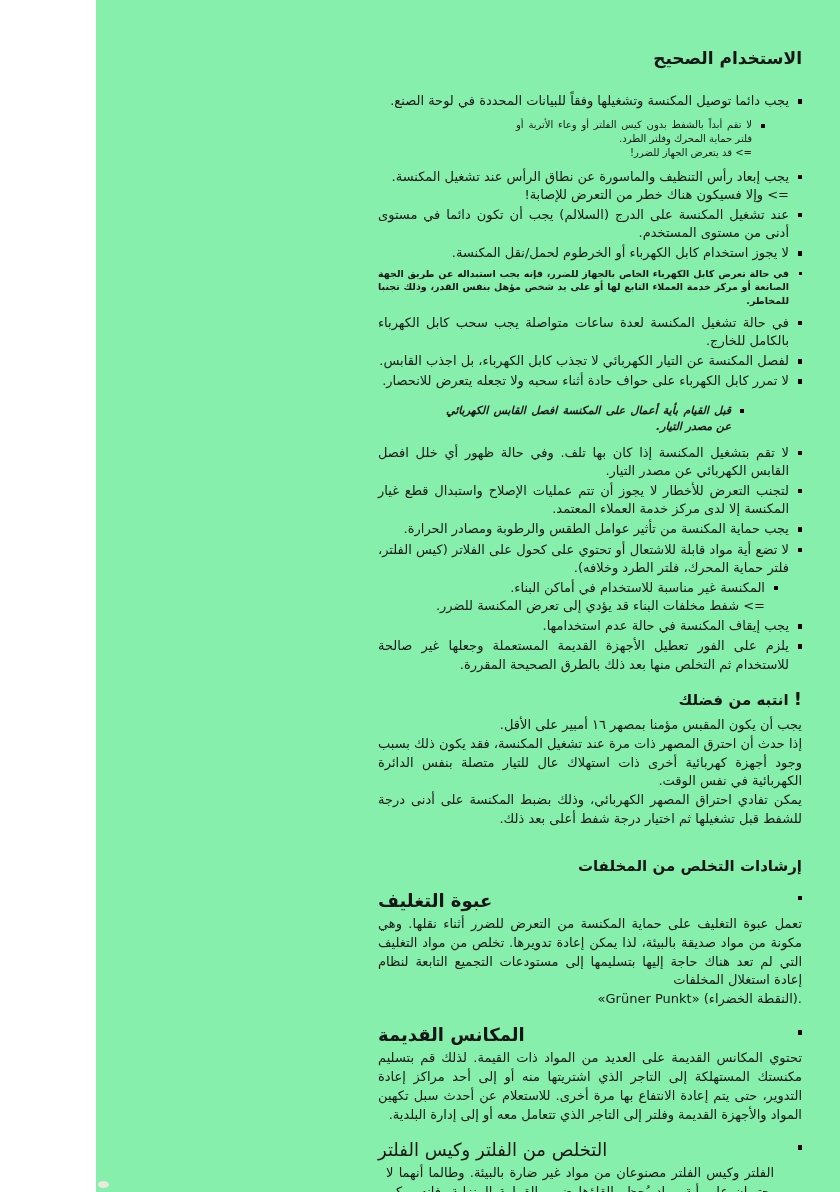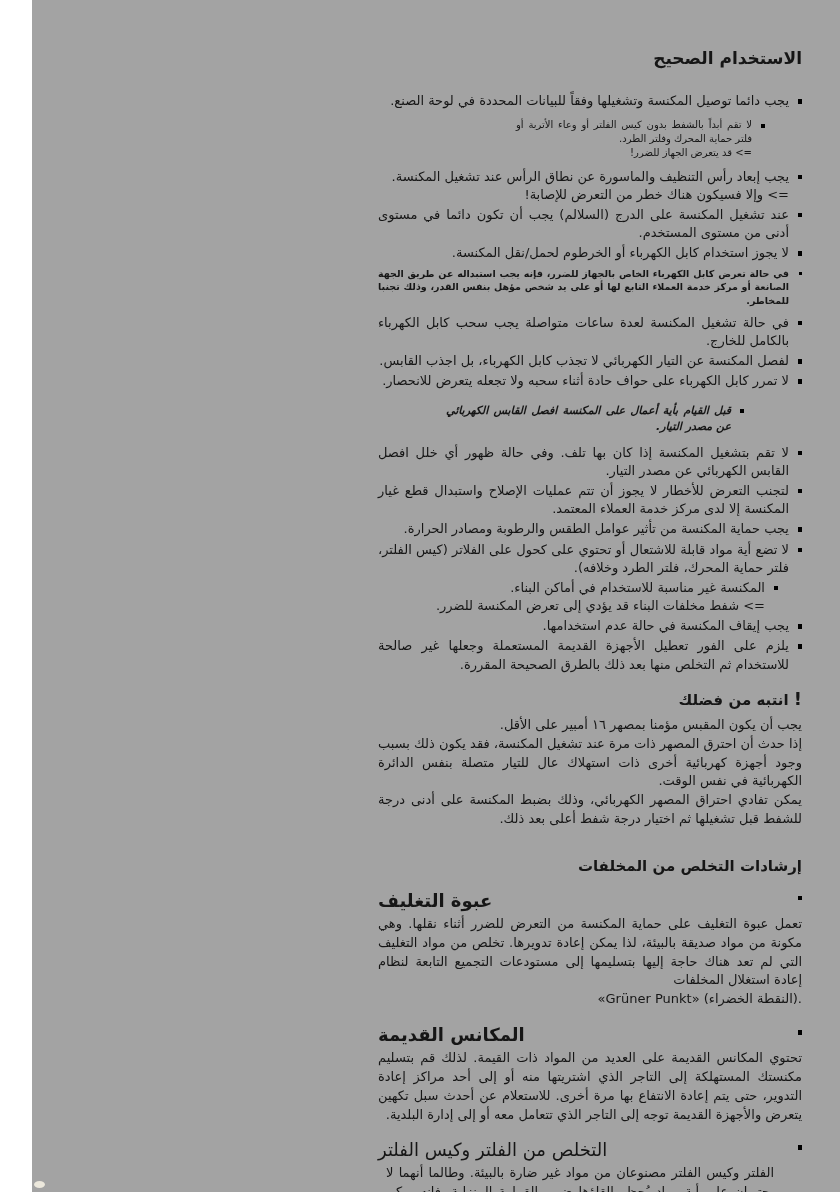--- a/index.html
+++ b/index.html
@@ -1,17 +1,17 @@
 <!DOCTYPE html>
 <html lang="ar" dir="rtl"><head>
 <meta charset="utf-8">
 <style>
   html,body{margin:0;padding:0;background:#ffffff;}
   .page{
-    position:relative;width:808px;height:1192px;background:#a3a3a3;overflow:hidden;
+    position:relative;width:744px;height:1192px;background:#86efac;overflow:hidden;
     font-family:"DejaVu Sans",sans-serif;color:#161616;
   }
   .content{
     position:absolute;top:48px;right:38px;width:424px;
     direction:rtl;text-align:justify;
   }
   .doc-title{font-size:17px;font-weight:bold;margin:0 0 24px;text-align:right;}
   .li{position:relative;padding-right:13px;margin:2px 0;font-size:13px;line-height:1.4;}
   .li .t{white-space:pre-line;}
   .sq{position:absolute;right:0;top:7px;width:4.5px;height:4.5px;background:#000;}
@@ -128,21 +128,21 @@
       <span class="sq"></span>
       <span>عبوة التغليف</span>
     </div>
     <p class="para">تعمل عبوة التغليف على حماية المكنسة من التعرض للضرر أثناء نقلها. وهي مكونة من مواد صديقة بالبيئة، لذا يمكن إعادة تدويرها. تخلص من مواد التغليف التي لم تعد هناك حاجة إليها بتسليمها إلى مستودعات التجميع التابعة لنظام إعادة استغلال المخلفات
 ‪«Grüner Punkt» (النقطة الخضراء).‬</p>
 
     <div class="sub-h">
       <span class="sq"></span>
       <span>المكانس القديمة</span>
     </div>
-    <p class="para">تحتوي المكانس القديمة على العديد من المواد ذات القيمة. لذلك قم بتسليم مكنستك المستهلكة إلى التاجر الذي اشتريتها منه أو إلى أحد مراكز إعادة التدوير، حتى يتم إعادة الانتفاع بها مرة أخرى. للاستعلام عن أحدث سبل تكهين يتعرض والأجهزة القديمة توجه إلى التاجر الذي تتعامل معه أو إلى إدارة البلدية.</p>
+    <p class="para">تحتوي المكانس القديمة على العديد من المواد ذات القيمة. لذلك قم بتسليم مكنستك المستهلكة إلى التاجر الذي اشتريتها منه أو إلى أحد مراكز إعادة التدوير، حتى يتم إعادة الانتفاع بها مرة أخرى. للاستعلام عن أحدث سبل تكهين المواد والأجهزة القديمة وفلتر إلى التاجر الذي تتعامل معه أو إلى إدارة البلدية.</p>
 
     <div class="sub-h reg">
       <span class="sq"></span>
       <span>التخلص من الفلتر وكيس الفلتر</span>
     </div>
     <p class="para sub3para">الفلتر وكيس الفلتر مصنوعان من مواد غير ضارة بالبيئة. وطالما أنهما لا يحتويان على أية مواد يُحظر إلقاؤها ضمن القمامة المنزلية، فإنه يمكن التخلص منهما ضمن القمامة المنزلية العادية.</p>
 
   </div>
   <div class="artifact"></div>
 </div>

